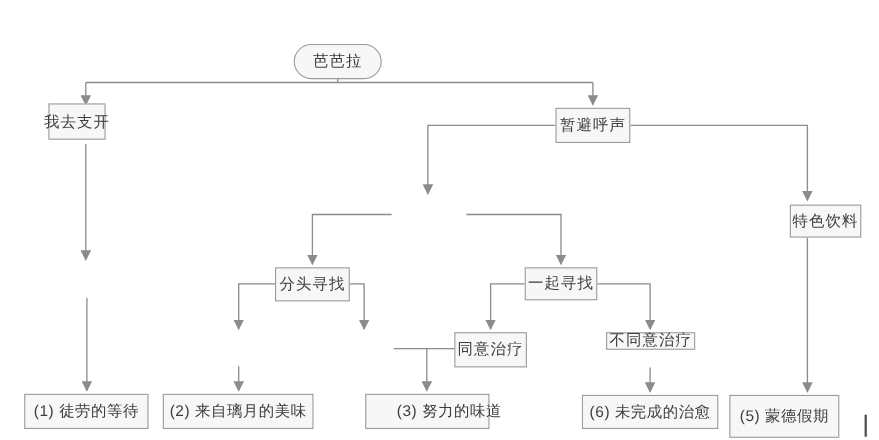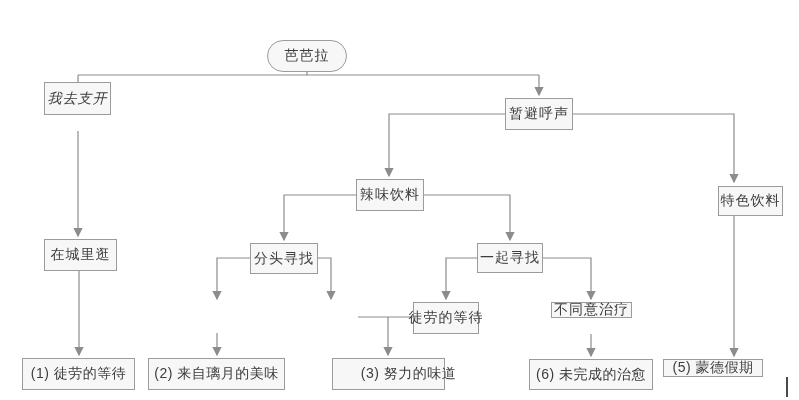--- a/index.html
+++ b/index.html
@@ -80,45 +80,43 @@
 
     <path class="edge" d="M217 333 V355" marker-end="url(#arrowhead)"></path>
     <path class="edge" d="M358 317 H413"></path>
     <path class="edge" d="M388 317 V355" marker-end="url(#arrowhead)"></path>
     <path class="edge" d="M591 334 V356" marker-end="url(#arrowhead)"></path>
     <path class="edge" d="M734 216 V356" marker-end="url(#arrowhead)"></path>
   </svg>
 
   <div class="node rounded" style="left:267px; top:12px; width:80px; height:32px;margin-top:28px;">芭芭拉</div>
 
-  <div class="node" style="left:44px; top:82px; width:67px; height:33px;font-style:italic;">我去支开</div>
+  <div class="node" style="left:44px; top:94px; width:52px; height:33px;">我去支开</div>
 
   <div class="node" style="left:505px; top:98px; width:68px; height:32px;">暂避呼声</div>
 
-  <div class="node" style="left:356px; top:179px; width:68px; height:32px;">辣味饮料</div>
 
   <div class="node" style="left:702px; top:186px; width:65px; height:30px;margin-left:16px;">特色饮料</div>
 
-  <div class="node" style="left:44px; top:239px; width:73px; height:32px;">在城里逛</div>
 
   <div class="node" style="left:250px; top:243px; width:68px; height:31px;">分头寻找</div>
 
   <div class="node" style="left:477px; top:243px; width:66px; height:30px;">一起寻找</div>
 
 
 
-  <div class="node" style="left:413px; top:302px; width:66px; height:32px;">徒劳的等待</div>
+  <div class="node" style="left:413px; top:302px; width:66px; height:32px;">同意治疗</div>
 
   <div class="node" style="left:551px; top:302px; width:81px; height:16px;">不同意治疗</div>
 
   <div class="node ending" style="left:22px; top:358px; width:113px; height:32px;">(1) 徒劳的等待</div>
 
   <div class="node ending" style="left:148px; top:358px; width:137px; height:32px;">(2) 来自璃月的美味</div>
 
   <div class="node ending" style="left:332px; top:358px; width:113px; height:32px;padding-left:40px;">(3) 努力的味道</div>
 
   <div class="node ending" style="left:529px; top:359px; width:124px; height:31px;">(6) 未完成的治愈</div>
 
-  <div class="node ending" style="left:663px; top:359px; width:100px; height:18px;">(5) 蒙德假期</div>
+  <div class="node ending" style="left:663px; top:359px; width:100px; height:39px;">(5) 蒙德假期</div>
 
   <div class="cursor-artifact" style="left:786px; top:377px; height:20px;"></div>
 
 </div>
 
 </body></html>

